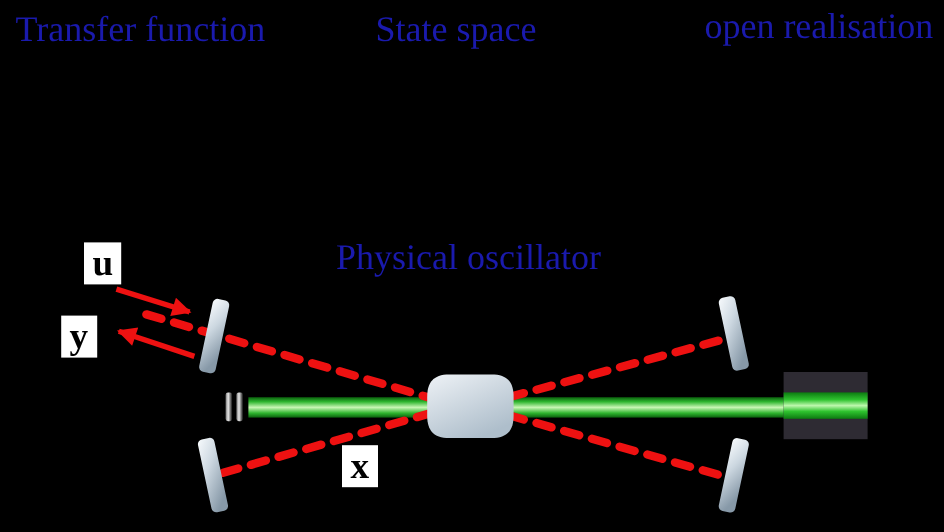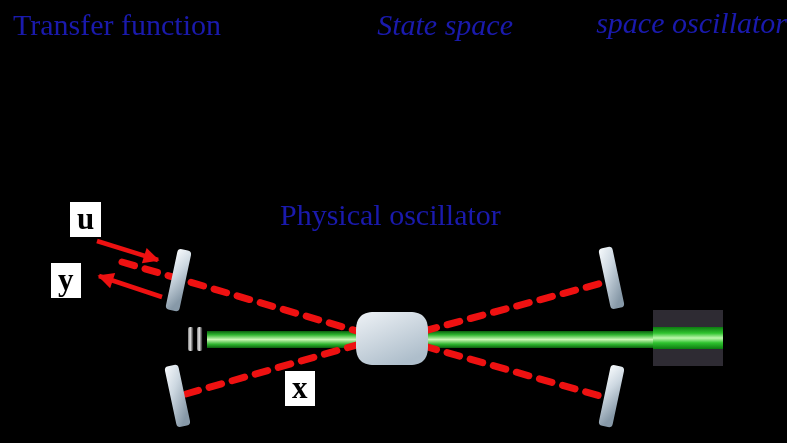--- a/index.html
+++ b/index.html
@@ -11,21 +11,21 @@
     font-family:"Liberation Serif", serif;
   }
   .stage svg{position:absolute;left:0;top:0;}
   .hdr{
     position:absolute;
     color:var(--heading-blue,#1a1aad);
     font-size:30px;
     line-height:34px;
     white-space:nowrap;
   }
-  .hdr.center{text-align:right;white-space:normal;font-style:italic;}
+  .hdr.center{text-align:left;white-space:normal;}
   .lbl{
     position:absolute;
     background:var(--label-bg,#fff);
     color:var(--label-text,#000);
     font-weight:bold;
     font-size:31px;
     line-height:1.05;
     padding:1px 7px;
   }
 </style>
@@ -102,21 +102,21 @@
       <line x1="97" y1="241" x2="158" y2="260"></line>
       <line x1="162" y1="297" x2="99" y2="276"></line>
     </g>
   </svg>
 
   <div class="hdr" style="left:13px;top:8px;">Transfer function</div>
 
   <div class="hdr center" style="left:313px;top:8px;width:200px;">State space</div>
 
   <div class="hdr center" style="left:587px;top:6px;width:200px;">
-    <div>space oscillator</div>
+    <div>open realisation</div>
   </div>
 
   <div class="hdr" style="left:280px;top:198px;">Physical oscillator</div>
 
   <div class="lbl" style="left:70px;top:202px;">u</div>
 
   <div class="lbl" style="left:51px;top:263px;">y</div>
 
   <div class="lbl" style="left:285px;top:371px;">x</div>
 

